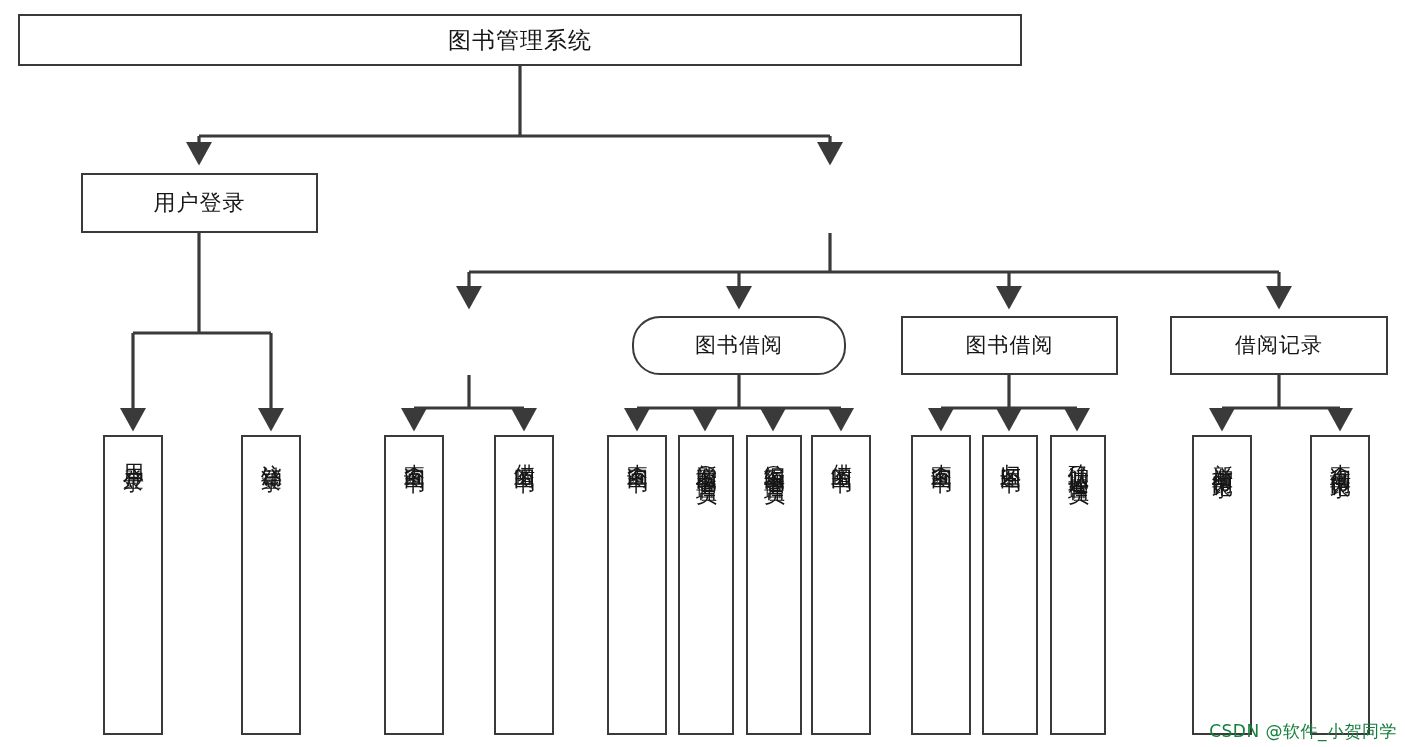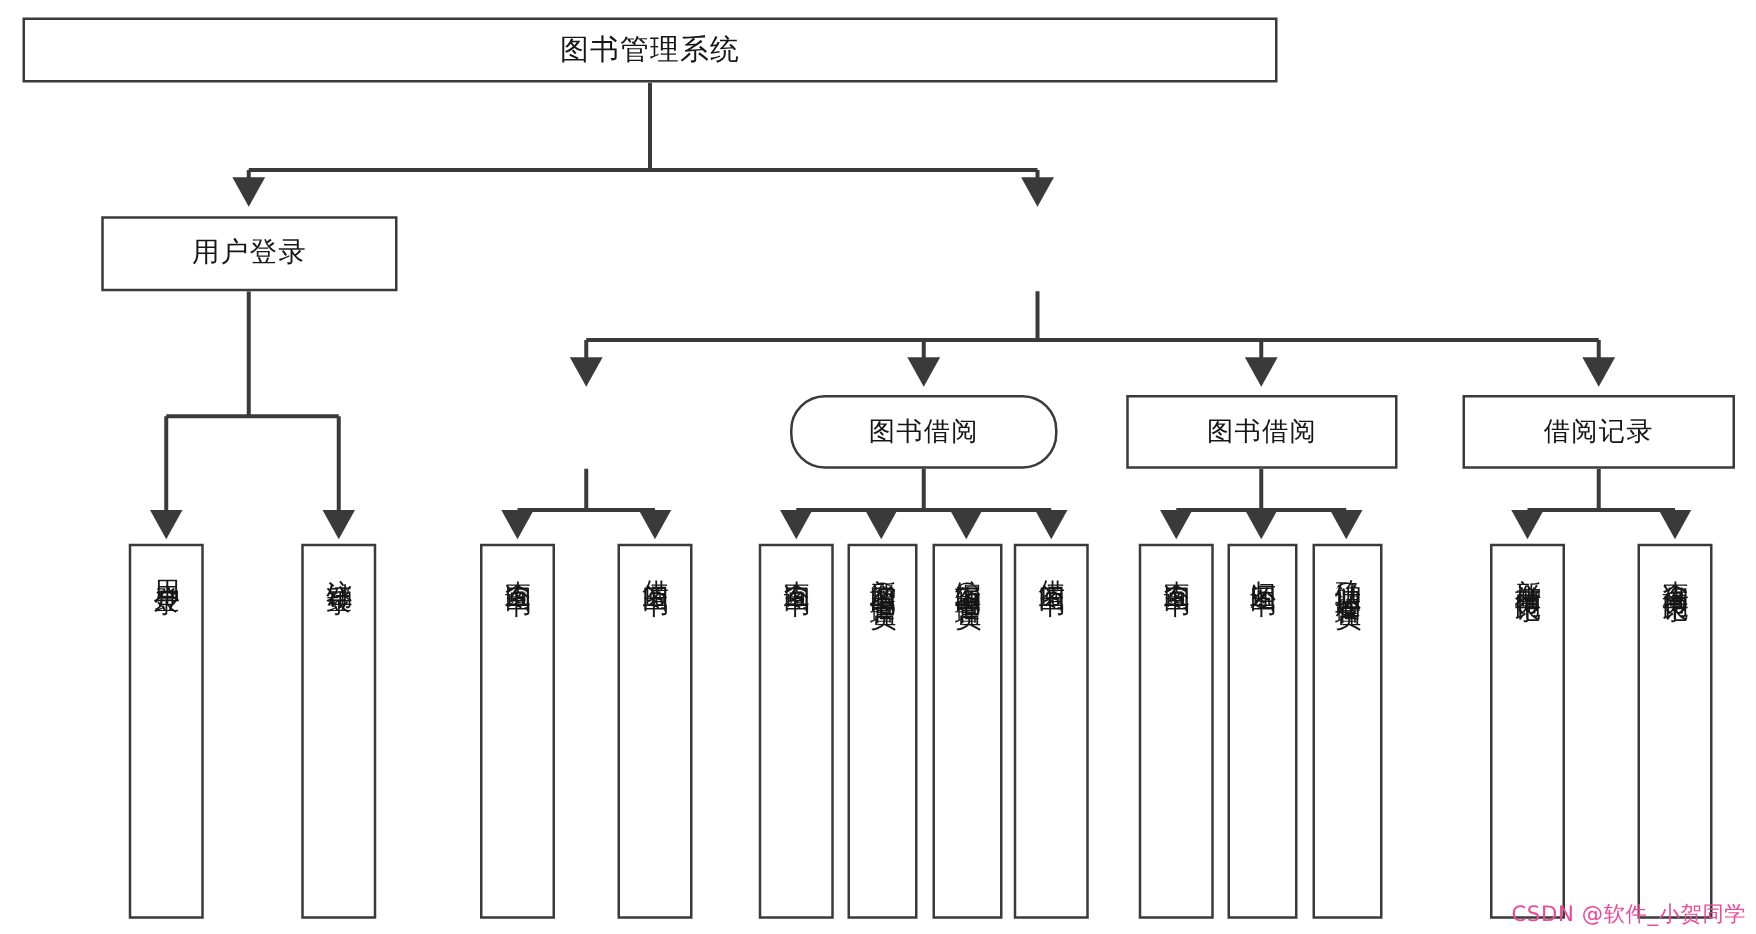--- a/index.html
+++ b/index.html
@@ -55,21 +55,21 @@
   }
   .node.root .node-label{ font-size:23px; }
   .node.level2 .node-label{ font-size:22px; }
   .node.level3 .node-label{ font-size:21px; }
 
   #watermark{
     position:absolute;
     right:8px;
     bottom:4px;
     font-size:17px;
-    color:#ec4899;
+    color:#15803d;
     letter-spacing:0.5px;
     white-space:nowrap;
     user-select:none;
   }
 </style>
 </head>
 <body>
 
 <div id="diagram-root">
 

